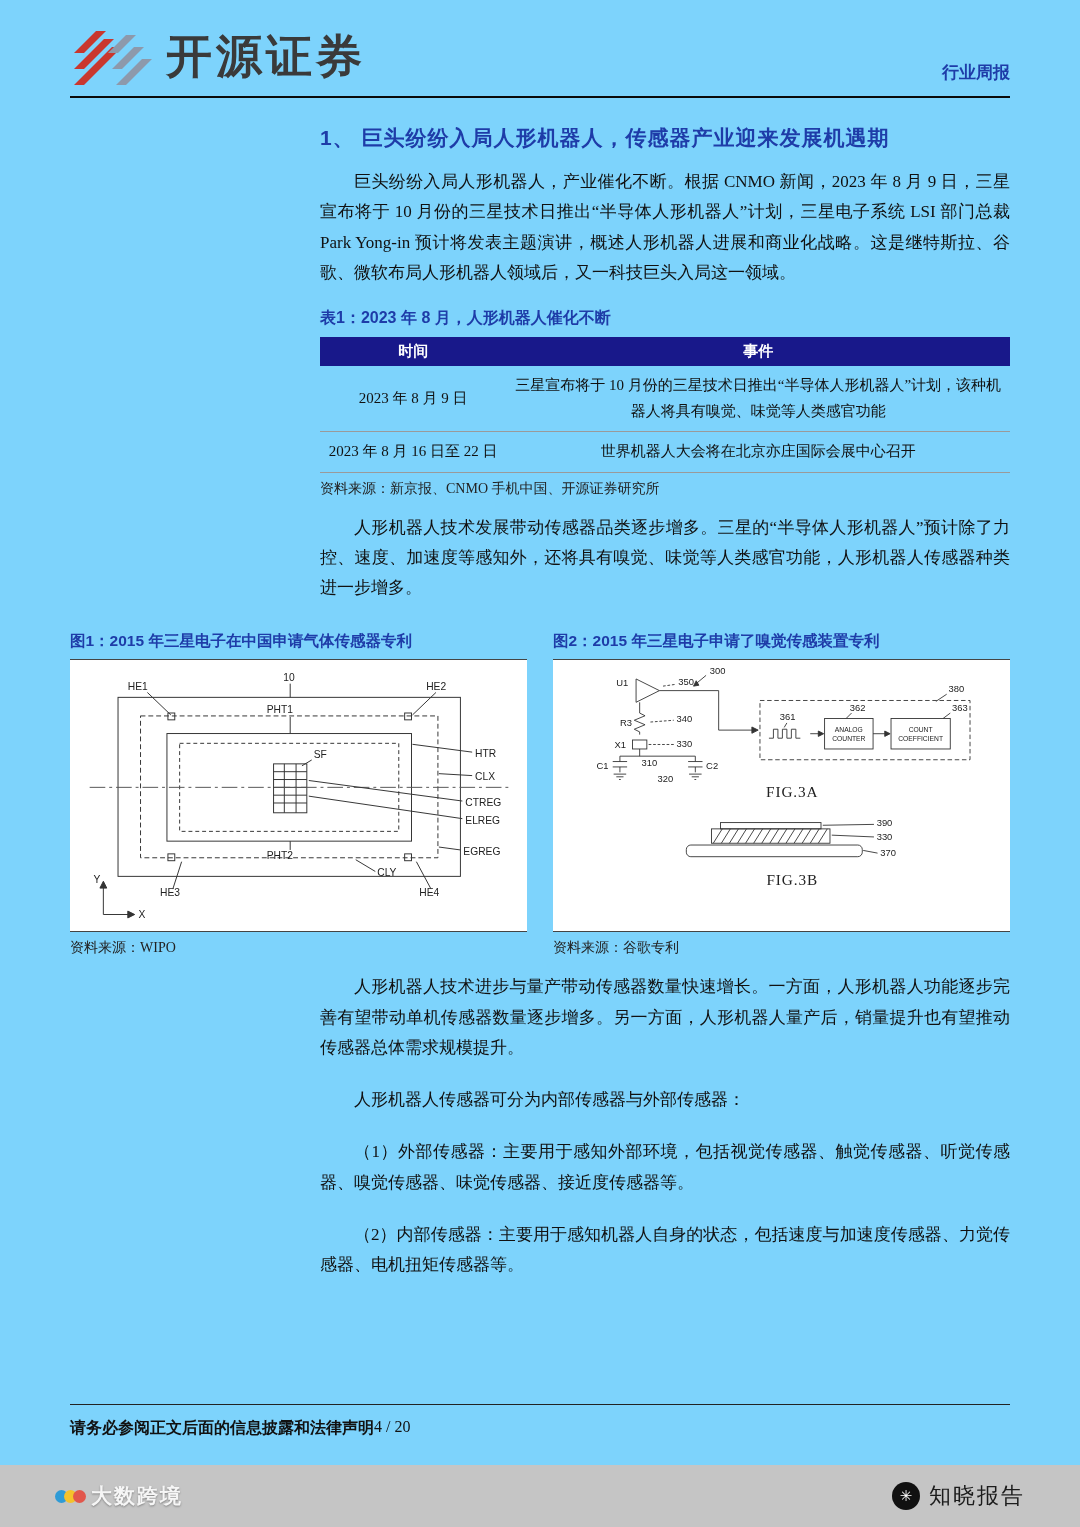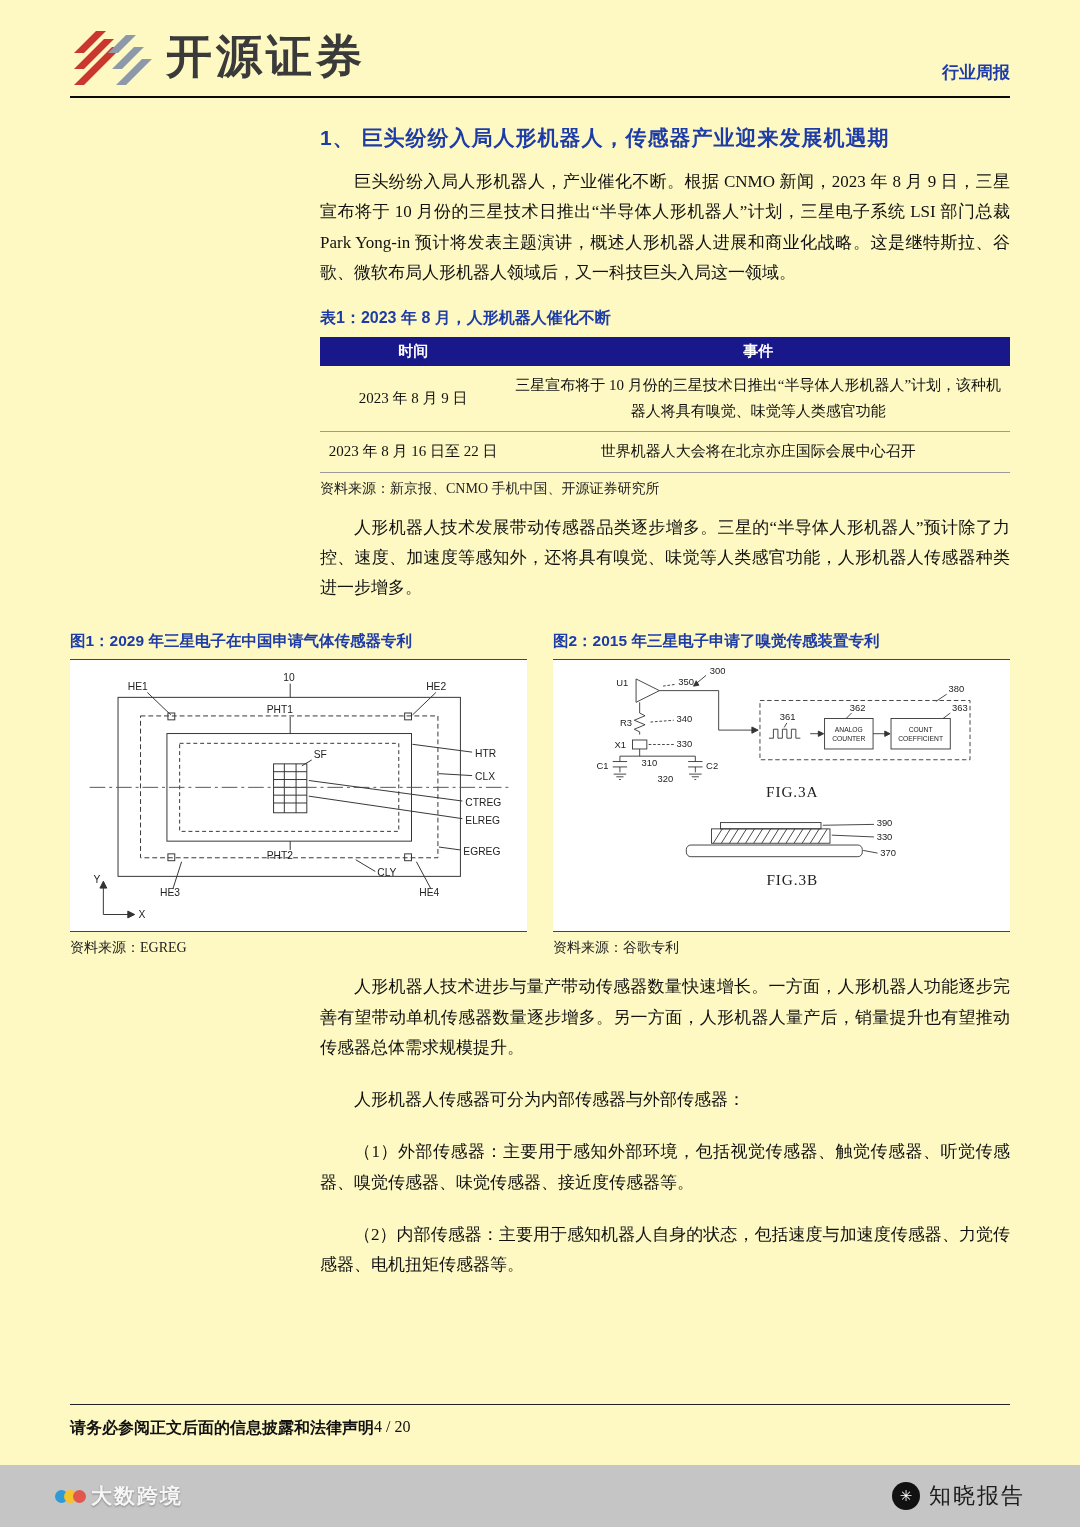--- a/index.html
+++ b/index.html
@@ -1,19 +1,19 @@
 <!DOCTYPE html>
 <html><head>
 <meta charset="utf-8">
 <style>
   * { margin:0; padding:0; box-sizing:border-box; }
   html,body { background:#888; }
   .page {
     position:relative; width:1080px; height:1527px; margin:0 auto;
-    background:#fef9c3; overflow:hidden;
+    background:#7dd3fc; overflow:hidden;
     font-family:"Liberation Serif", serif; color:#111;
   }
   .content { padding:26px 70px 0 70px; }
 
   
   .hdr { display:flex; justify-content:space-between; align-items:flex-end;
          padding-bottom:8px; border-bottom:2.5px solid #0a0a0a; }
   .brand { display:flex; align-items:center; gap:12px; }
   .brand-name { font-family:"Liberation Sans", sans-serif; font-weight:bold;
                 font-size:46px; color:#3a3a3a; letter-spacing:4px; }
@@ -125,21 +125,21 @@
         </table>
         <div class="src-line">资料来源：新京报、CNMO 手机中国、开源证券研究所</div>
       </div>
 
       <p class="para"><span class="lead">人形机器人技术发展带动传感器品类逐步增多。</span><span>三星的“半导体人形机器人”预计除了力控、速度、加速度等感知外，还将具有嗅觉、味觉等人类感官功能，人形机器人传感器种类进一步增多。</span></p>
     </div>
 
     <div class="figs">
 
       <div class="fig">
-        <div class="fig-cap">图1：2029 年三星电子在中国申请气体传感器专利</div>
+        <div class="fig-cap">图1：2015 年三星电子在中国申请气体传感器专利</div>
         <div class="fig-body">
           <svg viewBox="0 0 460 262" width="450" fill="none" stroke="#333" stroke-width="1">
             <text x="214" y="13" stroke="none">10</text>
             <line x1="221" y1="16" x2="221" y2="30"></line>
             <rect x="45" y="30" width="350" height="183"></rect>
             <rect x="68" y="49" width="304" height="145" stroke-dasharray="5 3"></rect>
             <rect x="95" y="67" width="250" height="110"></rect>
             <rect x="108" y="77" width="224" height="90" stroke-dasharray="4 3"></rect>
 
             <rect x="96" y="46" width="7" height="7"></rect>
@@ -180,21 +180,21 @@
             <line x1="365" y1="226" x2="350" y2="198"></line>
 
             <line x1="30" y1="252" x2="30" y2="222"></line>
             <path d="M30 218 l-3.5 7 h7 Z" fill="#333"></path>
             <line x1="30" y1="252" x2="58" y2="252"></line>
             <path d="M62 252 l-7 -3.5 v7 Z" fill="#333"></path>
             <text x="20" y="220" stroke="none">Y</text>
             <text x="66" y="256" stroke="none">X</text>
           </svg>
         </div>
-        <div class="src-line">资料来源：EGREG</div>
+        <div class="src-line">资料来源：WIPO</div>
       </div>
 
       <div class="fig">
         <div class="fig-cap">图2：2015 年三星电子申请了嗅觉传感装置专利</div>
         <div class="fig-body">
           <svg viewBox="0 0 440 300" width="395" fill="none" stroke="#333" stroke-width="1">
 
             <text x="140" y="14" stroke="none">300</text>
             <line x1="136" y1="16" x2="124" y2="26"></line>
             <path d="M122 28 l6 -1 l-3 -5 Z" fill="#333"></path>

